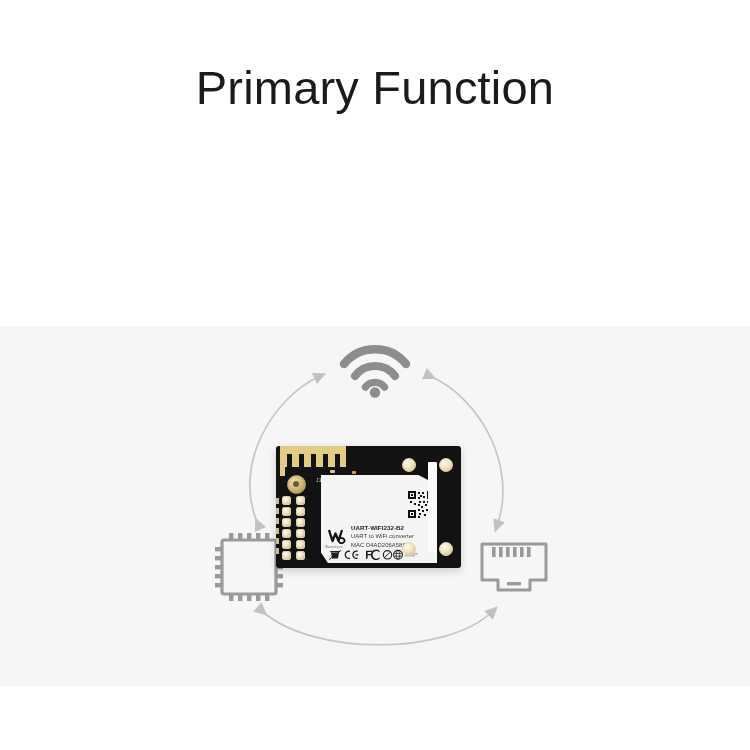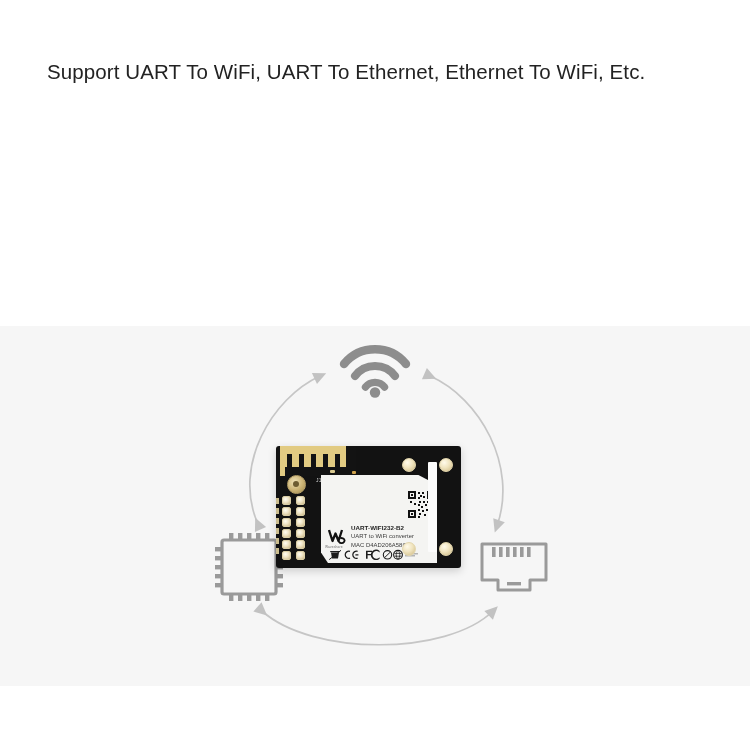--- a/index.html
+++ b/index.html
@@ -148,21 +148,21 @@
   .edge-fingers i{
     display:block;width:4px;height:6px;margin-bottom:4px;background:#cbbd8e;
   }
 </style>
 </head>
 <body>
 
 <div class="page">
 
   <div class="header">
-    <p class="intro">Support UART To WiFi, UART To Ethernet, Ethernet To WiFi, Etc.</p>
+    <h1 class="page-title">Primary Function</h1>
   </div>
 
   <div class="diagram-panel">
     <div class="diagram-stage">
 
       <svg class="arrows-svg" viewBox="0 0 750 360">
         <defs>
           <marker id="ah" markerWidth="9" markerHeight="9" refX="4.2" refY="4.5" orient="auto" markerUnits="strokeWidth">
             <path d="M0.6,0.9 L8.2,4.5 L0.6,8.1 Z" fill="#c2c2c2"></path>
           </marker>

